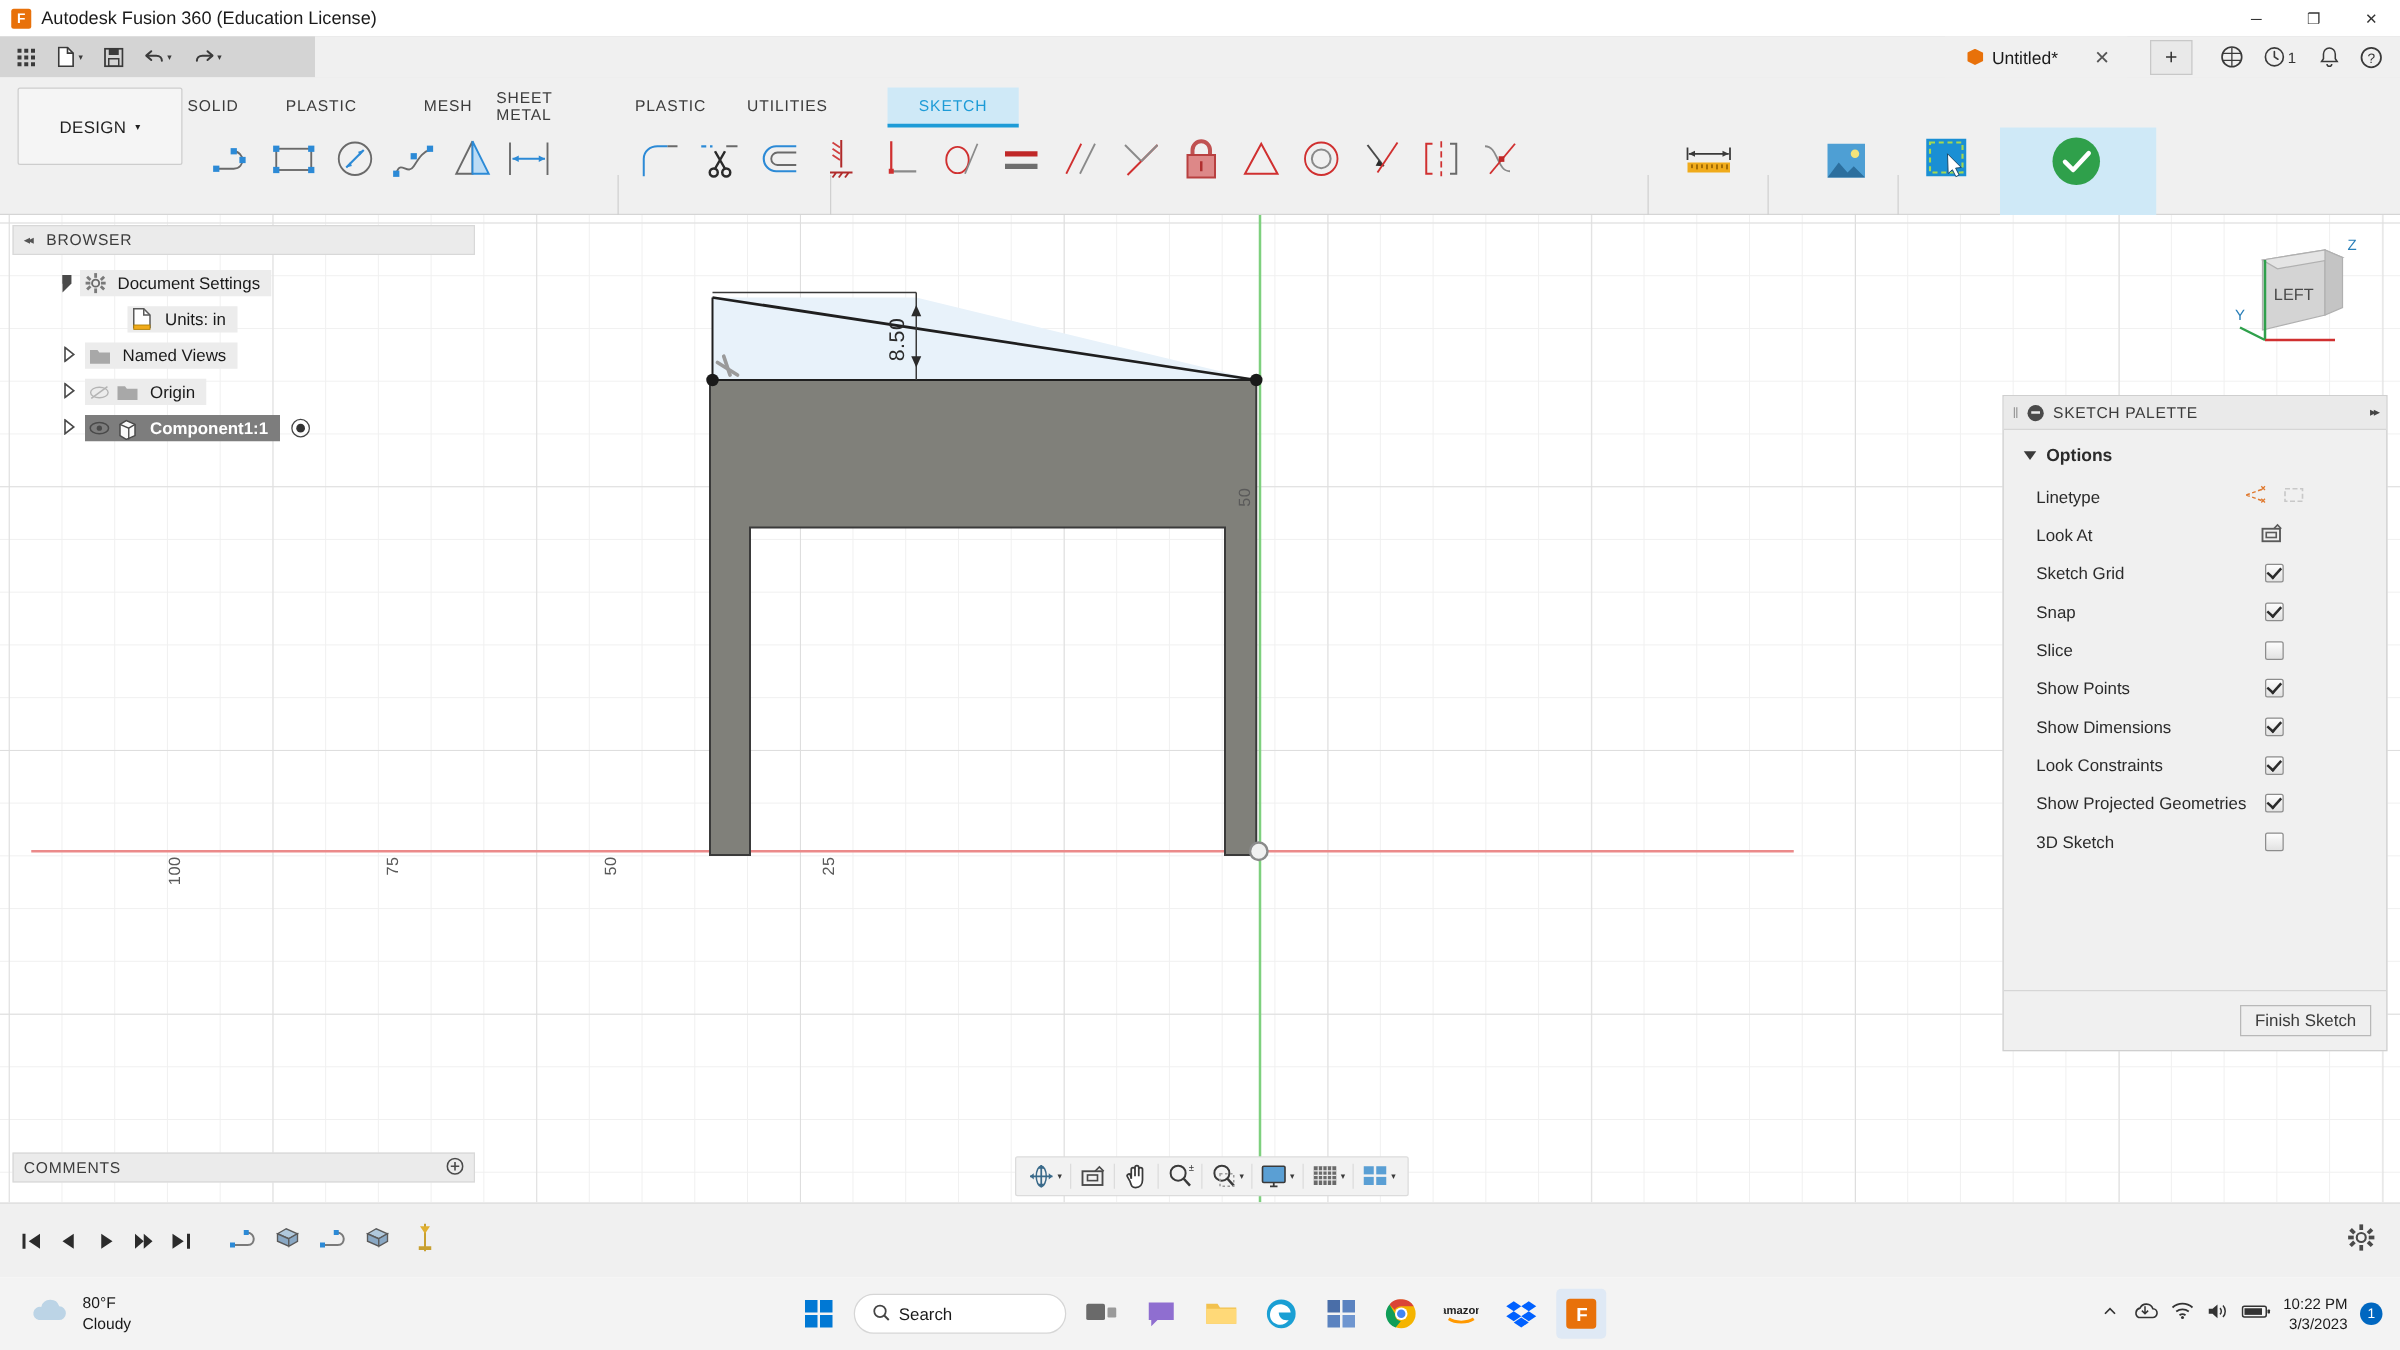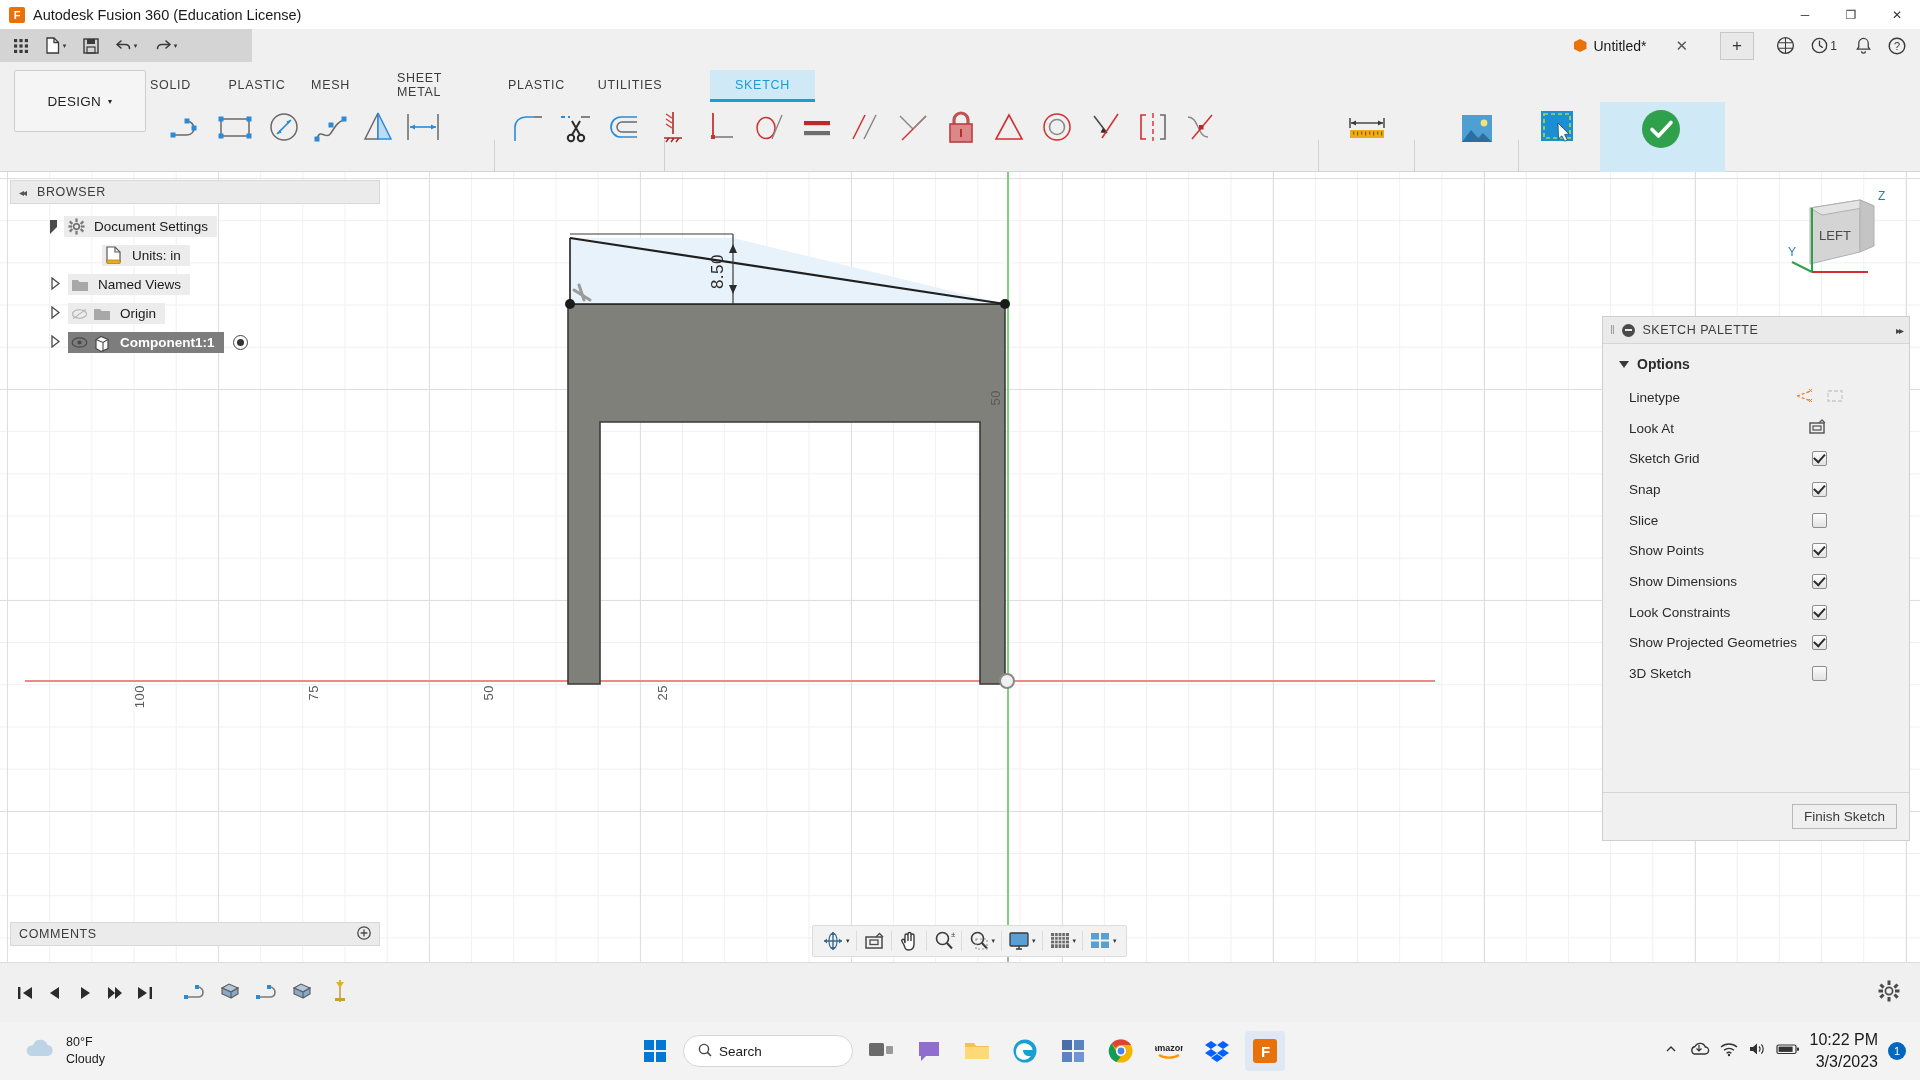--- a/index.html
+++ b/index.html
@@ -246,21 +246,21 @@
   .weather-txt { font-size: 12.5px; color: #1a1a1a; line-height: 1.35; }
   .tb-center { position: absolute; left: 50%; transform: translateX(-50%); display: flex; align-items: center; gap: 8px; }
   .tb-ico { width: 40px; height: 40px; display:flex; align-items:center; justify-content:center; border-radius:4px; }
   .tb-ico.active { background: #dfe9f5; }
   .search-pill {
     width: 170px; height: 32px; border-radius: 16px; background: #fff; border: 1px solid #d6d6d6;
     display: flex; align-items: center; gap: 7px; padding-left: 14px;
     font-size: 13.5px; color: #1a1a1a;
   }
   .tb-right { position: absolute; right: 0; display: flex; align-items: center; gap: 10px; padding-right: 14px; }
-  .clock { font-size: 16px; color: #1a1a1a; text-align: right; line-height: 1.35; }
+  .clock { font-size: 12px; color: #1a1a1a; text-align: right; line-height: 1.35; }
   .notif-badge {
     width: 18px; height: 18px; border-radius: 50%; background: #0067c0; color: #fff;
     font-size: 11px; display:flex; align-items:center; justify-content:center;
   }
 </style>
 </head>
 <body>
 
 <div class="app">
 
@@ -363,21 +363,21 @@
       <span>DESIGN</span>
       <span style="margin-left:7px;font-size:8px">▾</span>
     </div>
 
     <div class="rtab" style="left:148px;top:8px;width:45px">
       <span>SOLID</span>
       </div>
     <div class="rtab" style="left:224px;top:8px;width:66px">
       <span>PLASTIC</span>
       </div>
-    <div class="rtab" style="left:308px;top:8px;width:45px">
+    <div class="rtab" style="left:336px;top:8px;width:45px">
       <span>MESH</span>
       </div>
     <div class="rtab" style="left:387px;top:8px;width:96px">
       <span>SHEET METAL</span>
       </div>
     <div class="rtab" style="left:508px;top:8px;width:57px">
       <span>PLASTIC</span>
       </div>
     <div class="rtab" style="left:598px;top:8px;width:64px">
       <span>UTILITIES</span>

